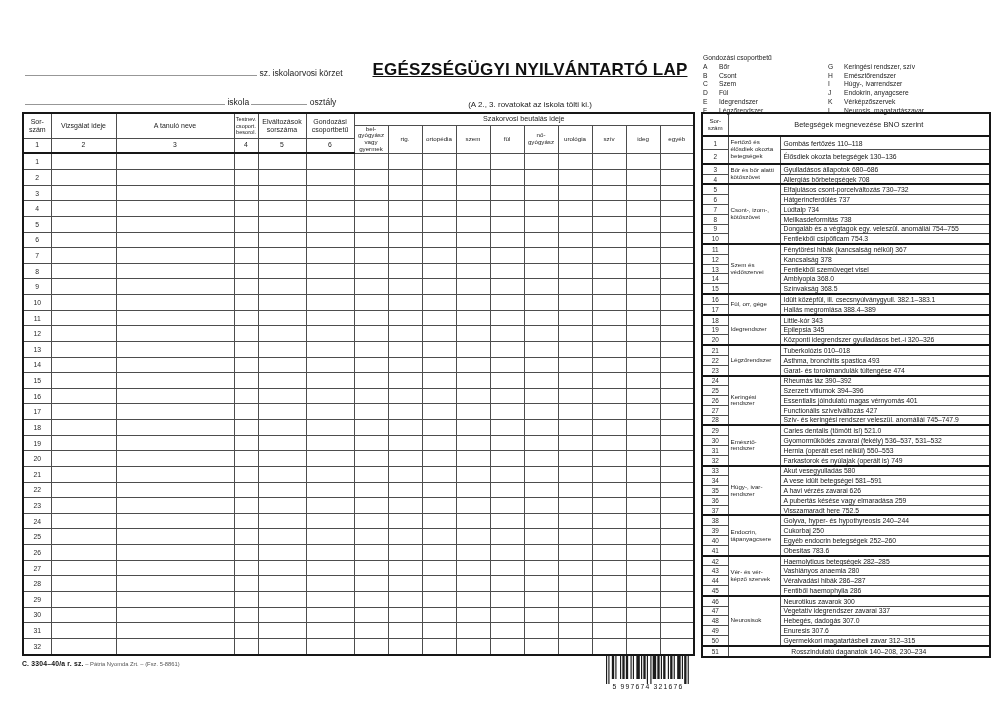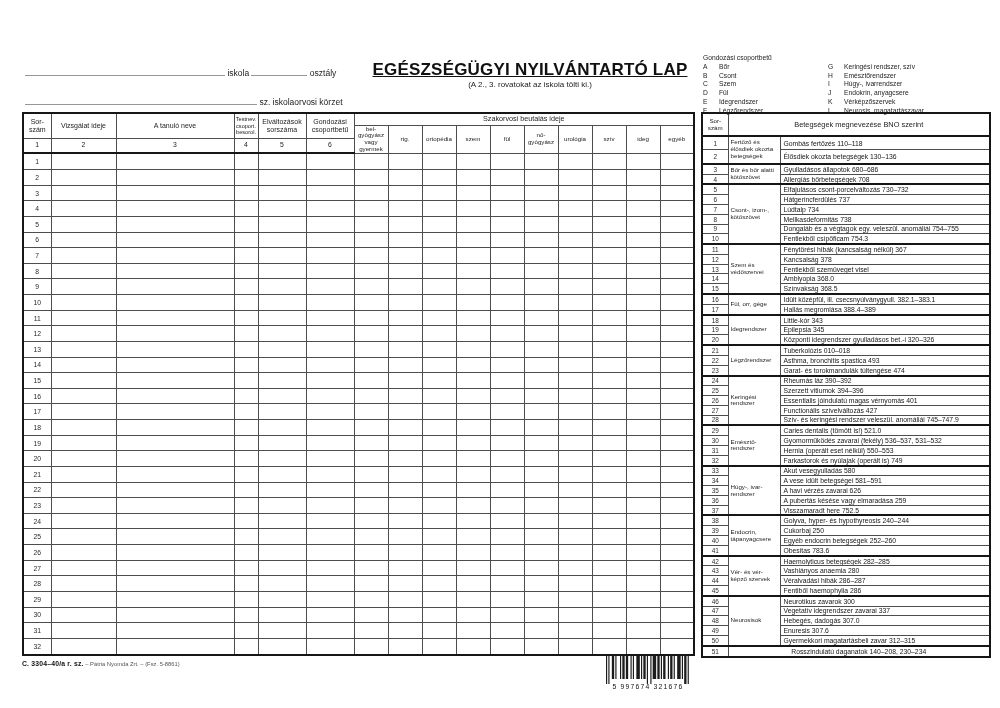--- a/index.html
+++ b/index.html
@@ -9,21 +9,21 @@
   
   .hdr-left{position:absolute;left:25px;top:66px;font-size:8.5px;color:#222;}
   .blank-row{margin-bottom:17px;white-space:nowrap;}
   .blank-line{display:inline-block;border-bottom:1px solid#979797;height:9px;vertical-align:baseline;}
   .bl-1{width:232px;} .bl-2{width:200px;} .bl-3{width:56px;}
 
   
   .title-block{position:absolute;left:330px;top:60px;width:400px;text-align:center;}
   .title{font-size:17px;font-weight:bold;letter-spacing:.2px;color:#111;text-decoration:underline;}
   .sub1{font-size:8.6px;font-weight:bold;margin-top:6px;}
-  .sub2{font-size:8px;margin-top:0;color:#222;}
+  .sub2{font-size:8px;margin-top:20px;color:#222;}
 
   
   .legend{position:absolute;left:703px;top:54px;font-size:6.7px;color:#232323;}
   .legend-title{margin-bottom:2px;}
   .legend-cols{display:flex;}
   .legend-col{display:flex;flex-direction:column;}
   .legend-col.c1{width:125px;} .legend-col.c2{width:162px;}
   .legend-row{display:flex;line-height:8.7px;}
   .legend-key{width:16px;flex:0 0 16px;}
   .legend-val{flex:1;white-space:nowrap;}
@@ -63,28 +63,28 @@
   .barcode svg{display:block;width:84px;height:28px;}
   .barcode-digits{font-size:6.8px;letter-spacing:1.2px;color:#111;margin-top:-1px;white-space:nowrap;}
 </style>
 </head>
 <body>
 
 <div class="sheet">
 
   <div class="hdr-left">
     <div class="blank-row">
+      <span class="blank-line bl-1"></span>
+      <span>sz. iskolaorvosi körzet</span>
+    </div>
+    <div class="blank-row">
       <span class="blank-line bl-2"></span>
       <span>iskola</span>
       <span class="blank-line bl-3"></span>
       <span>osztály</span>
-    </div>
-    <div class="blank-row">
-      <span class="blank-line bl-1"></span>
-      <span>sz. iskolaorvosi körzet</span>
     </div>
   </div>
 
   <div class="title-block">
     <div class="title">EGÉSZSÉGÜGYI NYILVÁNTARTÓ LAP</div>
     <div class="sub2">(A 2., 3. rovatokat az iskola tölti ki.)</div>
   </div>
 
   <div class="legend">
     <div class="legend-title">Gondozási csoportbetű</div>

